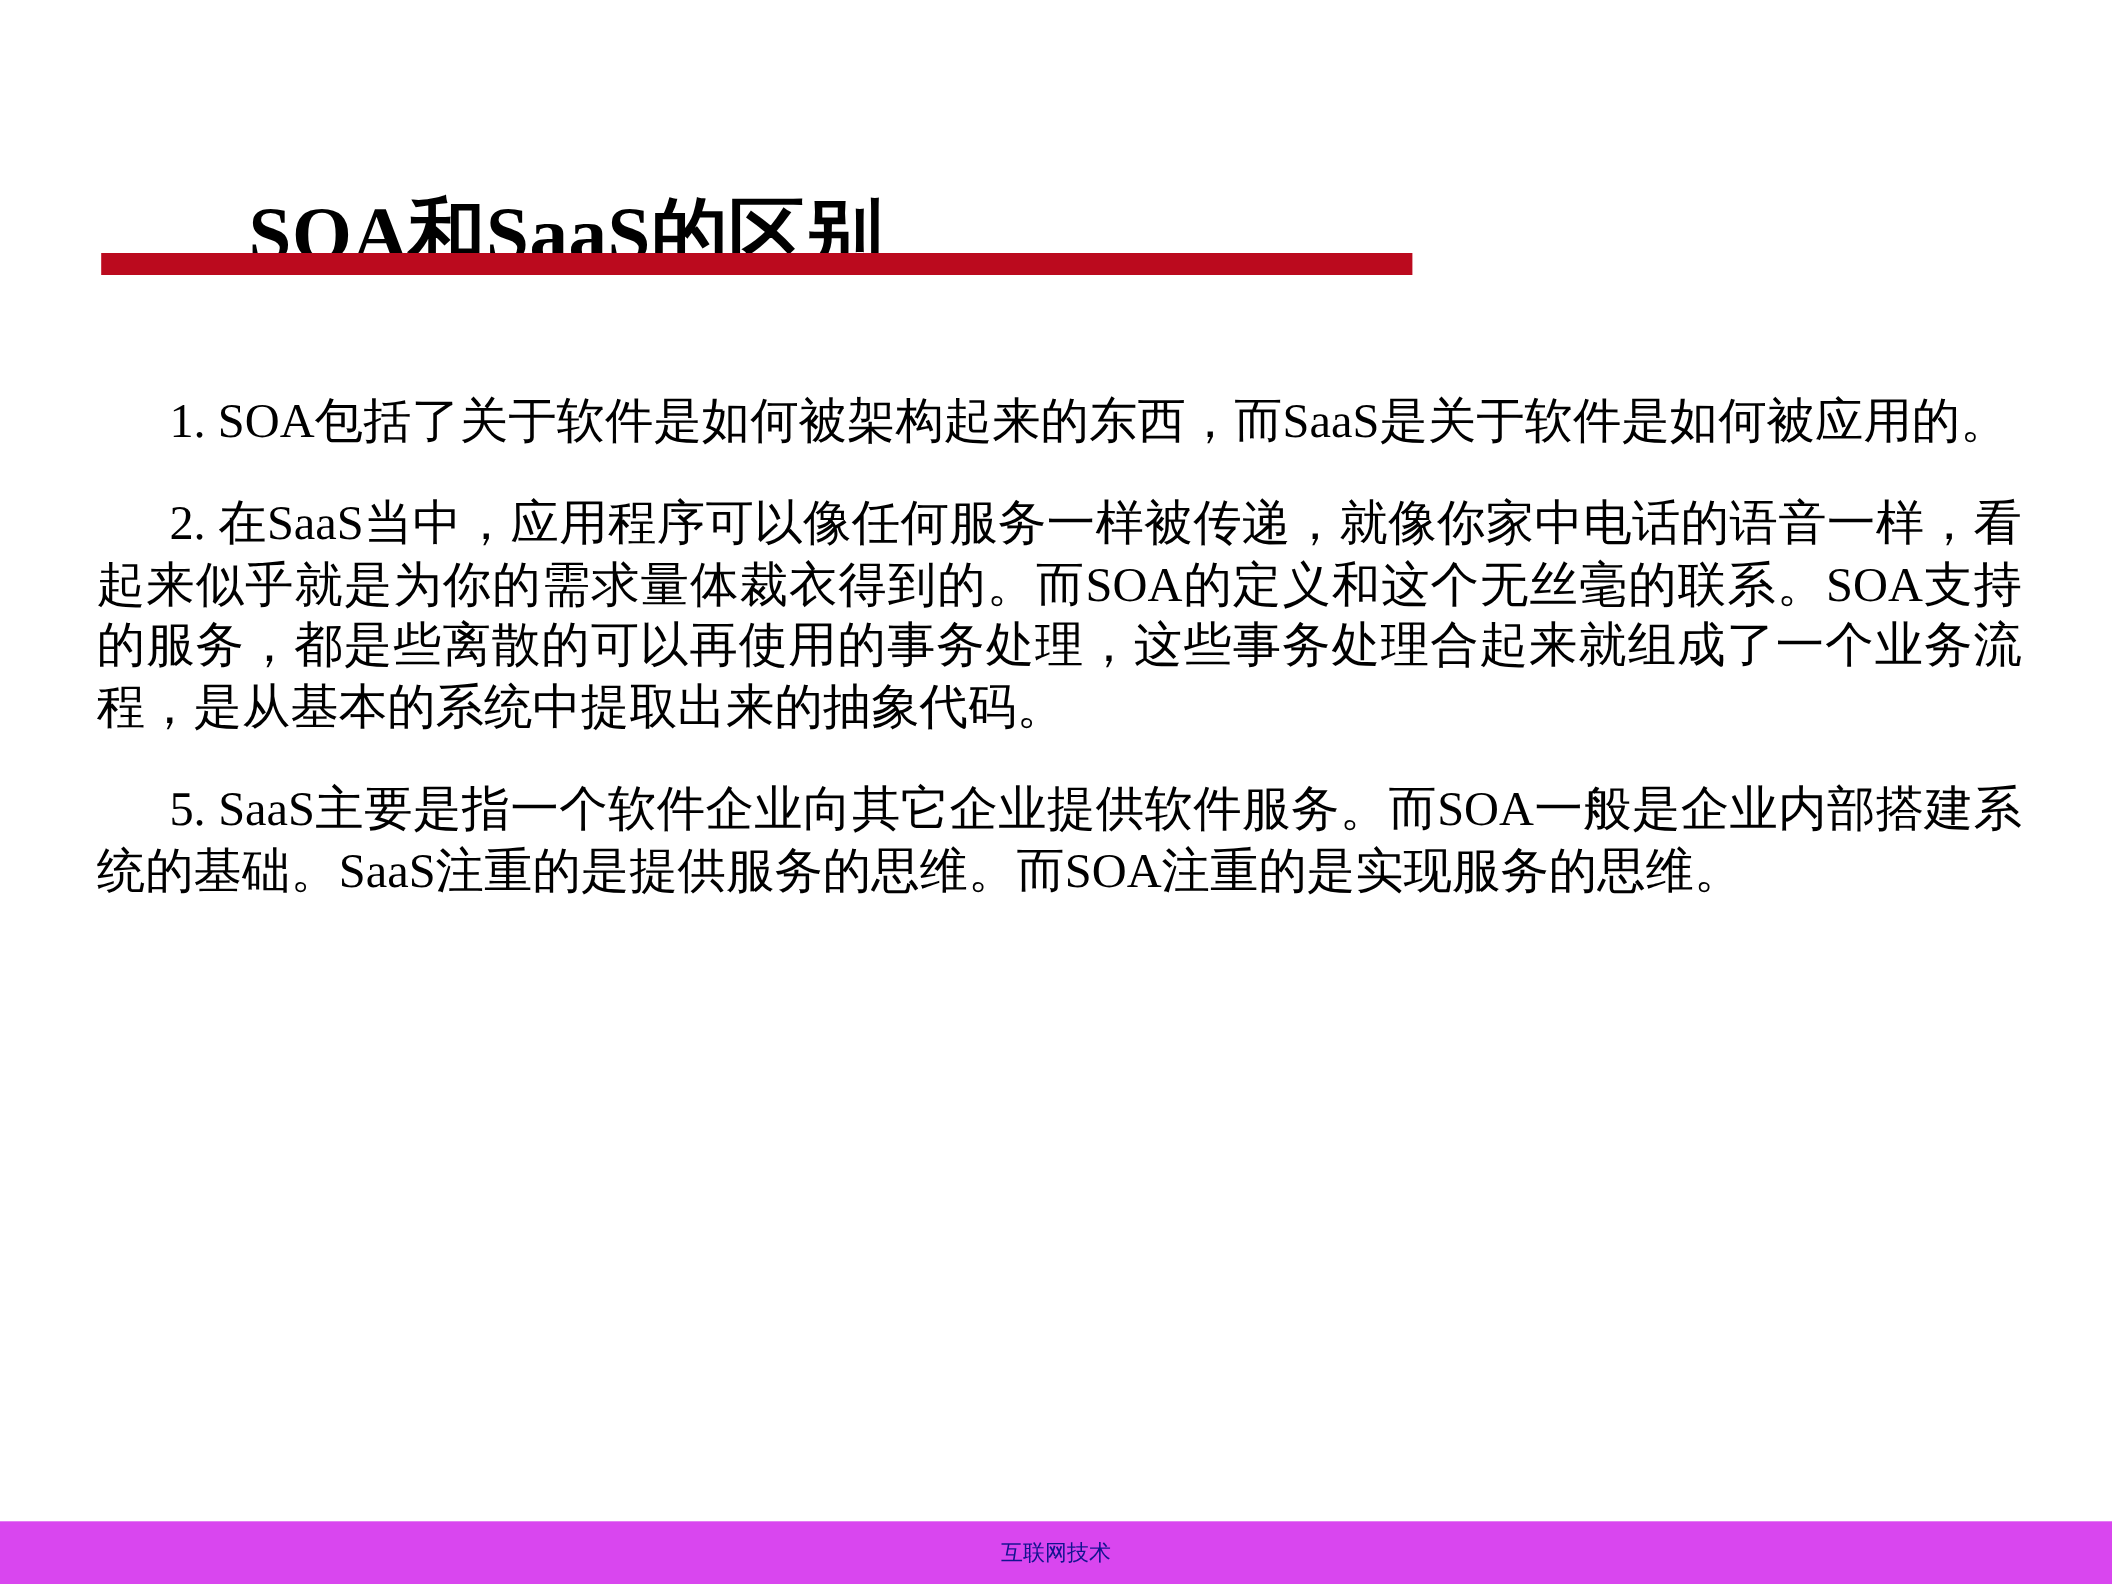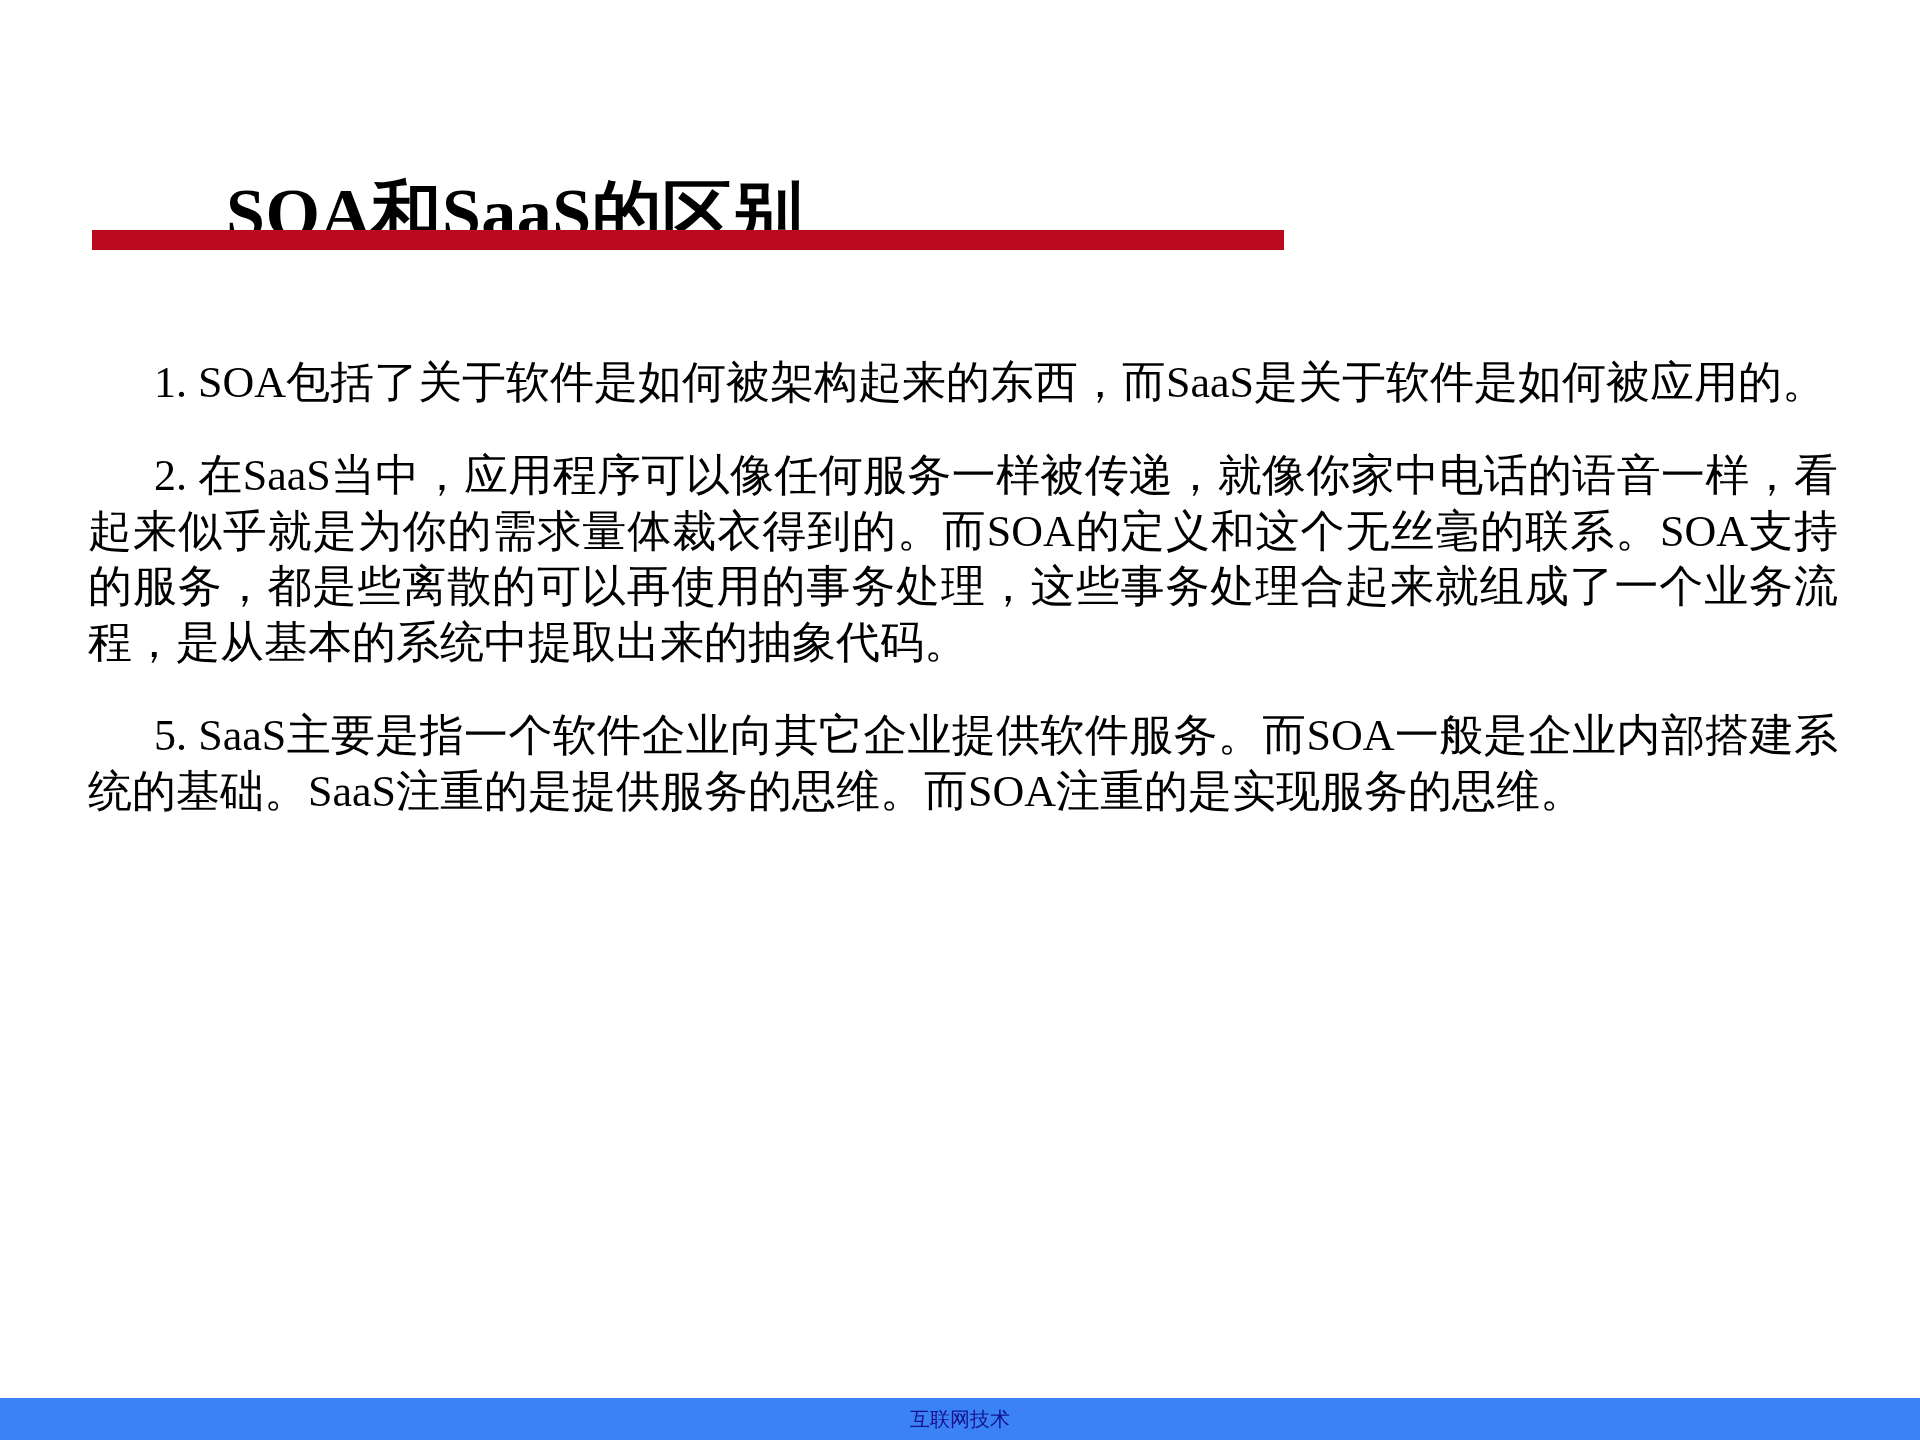--- a/index.html
+++ b/index.html
@@ -61,22 +61,22 @@
   }
   .para.single {
     margin-bottom: 42px;
   }
   
   .footer-bar {
     position: absolute;
     left: 0;
     bottom: 0;
     width: 1920px;
-    height: 42px;
-    background: #3b82f6;
+    height: 57px;
+    background: #d946ef;
     display: flex;
     align-items: center;
     justify-content: center;
   }
   .footer-text {
     font-size: 20px;
     color: #12138f;
     font-family: "Liberation Sans", sans-serif;
     line-height: 1;
   }

